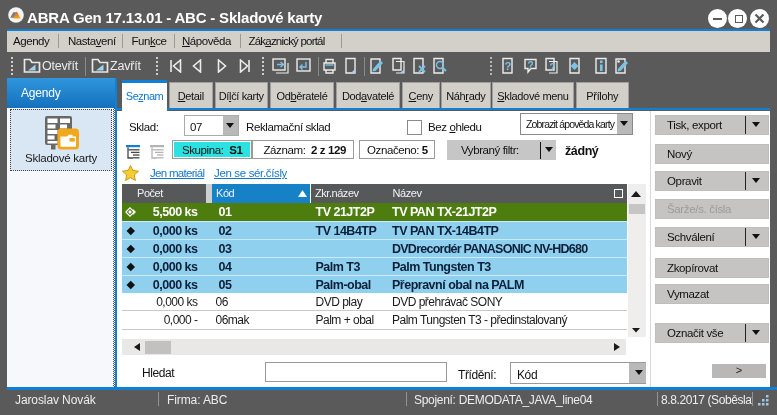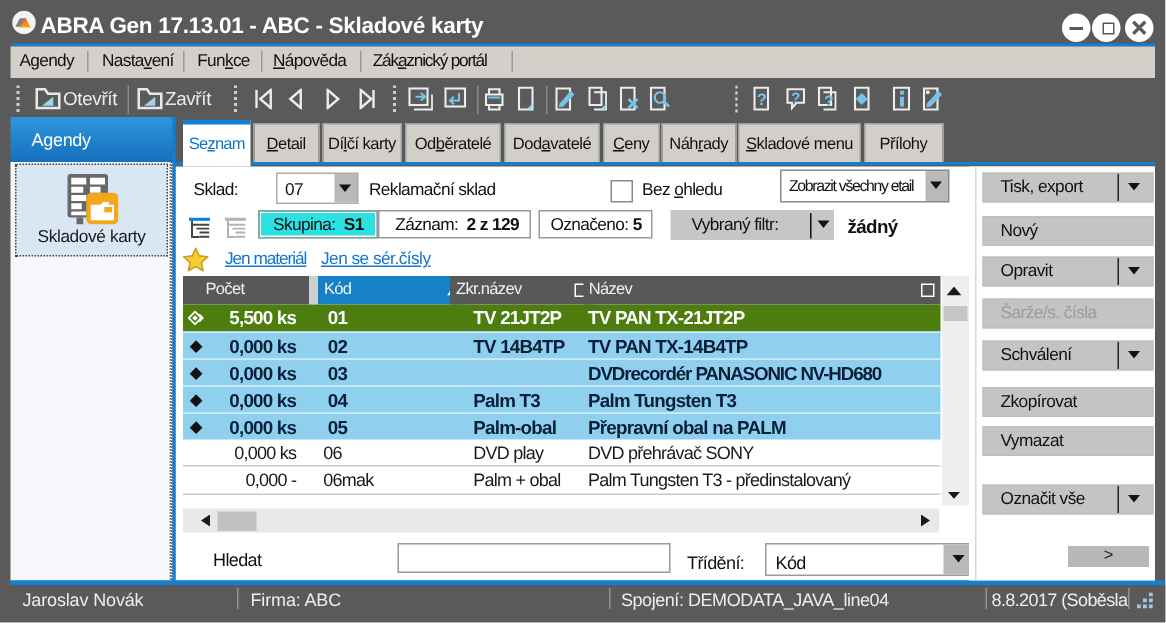--- a/index.html
+++ b/index.html
@@ -220,21 +220,21 @@
 
 <div class="lbl" style="left:129px;top:121px">Sklad:</div>
 <div class="box" style="left:184px;top:115px;width:55px;height:20.5px"></div>
 <div class="lbl" style="left:190px;top:121px">07</div>
 <div class="combobtn" style="left:222.5px;top:116px;width:15.5px;height:18.5px"></div>
 <div class="arrow-d" style="left:226px;top:123px"></div>
 <div class="lbl" style="left:246px;top:121px">Reklamační sklad</div>
 <div class="box" style="left:407px;top:119.5px;width:15px;height:15px;border-color:#8a8a8a"></div>
 <div class="lbl" style="left:428px;top:121px">Bez <u>o</u>hledu</div>
 <div class="box" style="left:520px;top:112.5px;width:113px;height:22px;border-color:#8a8a8a"></div>
-<div class="lbl" style="left:526px;top:118px;font-size:10.5px;letter-spacing:-0.85px">Zobrazit všechny etail</div>
+<div class="lbl" style="left:526px;top:118px;font-size:10.5px;letter-spacing:-0.85px">Zobrazit ápověda karty</div>
 <div class="combobtn" style="left:616.5px;top:113.5px;width:15.5px;height:20px"></div>
 <div class="arrow-d" style="left:620px;top:121px"></div>
 
 <svg class="abs" style="left:126px;top:145px" width="15" height="14" viewBox="0 0 15 14">
   <rect x="0" y="0" width="14" height="2.2" fill="#0e81d6"></rect>
   <g stroke="#454545" stroke-width="1.3" fill="none">
     <path d="M2 2.2 V13 H7"></path>
         <path d="M2.5 4.8 H13.5"></path>
         <path d="M5 7.4 H13.5"></path>
         <path d="M7 10 H13.5"></path>
@@ -268,21 +268,21 @@
 </svg>
 <div class="link" style="left:150px;top:167px;letter-spacing:-0.7px">Jen materiál</div>
 <div class="link" style="left:214px;top:167px">Jen se sér.čísly</div>
 
 <div class="hcell" style="left:122px;width:83.5px"><span style="padding-left:15px">Počet</span></div>
 <div class="hcell" style="left:205.5px;width:6px;background:#cdd0d2"></div>
 <div class="hcell" style="left:211.5px;width:98.5px;background:#1781c8"><span style="padding-left:4.5px">Kód</span>
   <svg style="position:absolute;right:3px;top:6px" width="9" height="7" viewBox="0 0 9 7">
         <path d="M4.5 0 L9 7 H0 Z" fill="#fff"></path>
       </svg></div>
-<div class="hcell" style="left:300px;width:96px"><span style="padding-left:4px">Zkr.název</span>
+<div class="hcell" style="left:311px;width:96px"><span style="padding-left:4px">Zkr.název</span>
   <div style="position:absolute;right:4px;top:5px;width:7px;height:7px;border:1.4px solid #fff"></div></div>
 <div class="hcell" style="left:388.5px;width:238px"><span style="padding-left:4px">Název</span>
   <div style="position:absolute;right:4px;top:5px;width:7px;height:7px;border:1.4px solid #fff"></div></div>
 
 <div class="row" style="top:203px;background:#4d7c0f;color:#fff">
   <svg style="position:absolute;left:3px;top:3.5px" width="11" height="11" viewBox="0 0 11 11">
         <path d="M5 0.8 L9.2 5 L5 9.2 L0.8 5 Z" fill="none" stroke="#fff" stroke-width="1.2"></path>
         <path d="M5 3.1 L6.9 5 L5 6.9 L3.1 5 Z" fill="#fff"></path>
         <path d="M7.8 2.6 L10.2 5 L7.8 7.4" fill="none" stroke="#fff" stroke-width="1.2"></path>
       </svg>

